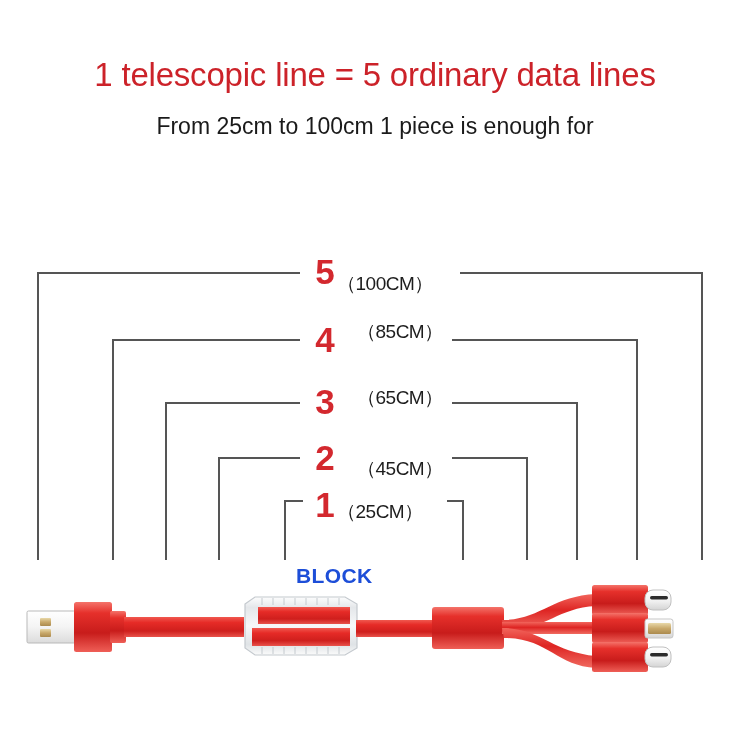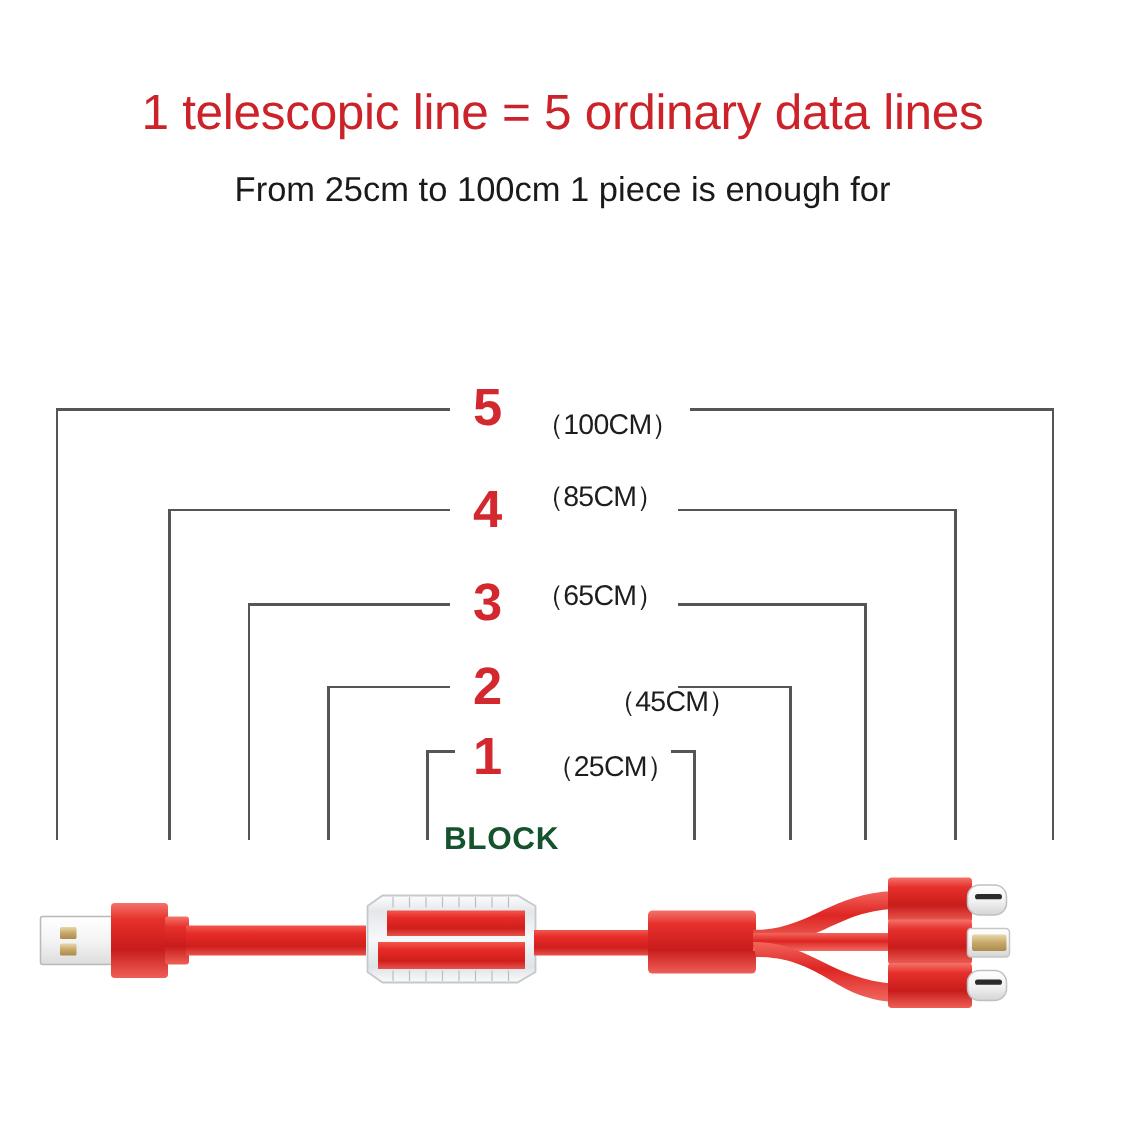--- a/index.html
+++ b/index.html
@@ -78,24 +78,25 @@
     font-weight: 400;
     color: #1d1d1d;
     line-height: 1;
     white-space: nowrap;
     letter-spacing: -0.5px;
   }
   .block-label {
     position: absolute;
     font-size: 21px;
     font-weight: bold;
-    color: #14532d;
+    color: #1d4ed8;
     line-height: 1;
     letter-spacing: 0.4px;
     white-space: nowrap;
+    margin-top: 16px;
   }
 
   
   #cable-photo {
     position: absolute;
     left: 0;
     top: 580px;
     width: 750px;
     height: 170px;
   }
@@ -129,33 +130,33 @@
         <path d="M 219 560 L 219 458 L 300 458"></path>
         <path d="M 452 458 L 527 458 L 527 560"></path>
 
         <path d="M 285 560 L 285 501 L 303 501"></path>
         <path d="M 447 501 L 463 501 L 463 560"></path>
       </g>
     </svg>
   </div>
 
   <div class="tier-number" style="left:305px; top:254px;">5</div>
-  <div class="tier-length" style="left:357px; top:274px;">（100CM）</div>
+  <div class="tier-length" style="left:337px; top:274px;">（100CM）</div>
 
   <div class="tier-number" style="left:305px; top:322px;">4</div>
   <div class="tier-length" style="left:357px; top:322px;">（85CM）</div>
 
   <div class="tier-number" style="left:305px; top:384px;">3</div>
   <div class="tier-length" style="left:357px; top:388px;">（65CM）</div>
 
   <div class="tier-number" style="left:305px; top:440px;">2</div>
-  <div class="tier-length" style="left:357px; top:459px;margin-left:48px;">（45CM）</div>
+  <div class="tier-length" style="left:357px; top:459px;">（45CM）</div>
 
   <div class="tier-number" style="left:305px; top:487px;">1</div>
-  <div class="tier-length" style="left:364px; top:502px;">（25CM）</div>
+  <div class="tier-length" style="left:337px; top:502px;">（25CM）</div>
 
   <div class="block-label" style="left:296px; top:549px;">BLOCK</div>
 
   <div id="cable-photo">
     <svg viewBox="0 0 750 170" xmlns="http://www.w3.org/2000/svg">
       <defs>
         <linearGradient id="redFlat" x1="0" y1="0" x2="0" y2="1">
           <stop offset="0%" stop-color="#f0584f"></stop>
           <stop offset="28%" stop-color="#e62b27"></stop>
           <stop offset="70%" stop-color="#cf1f1d"></stop>

